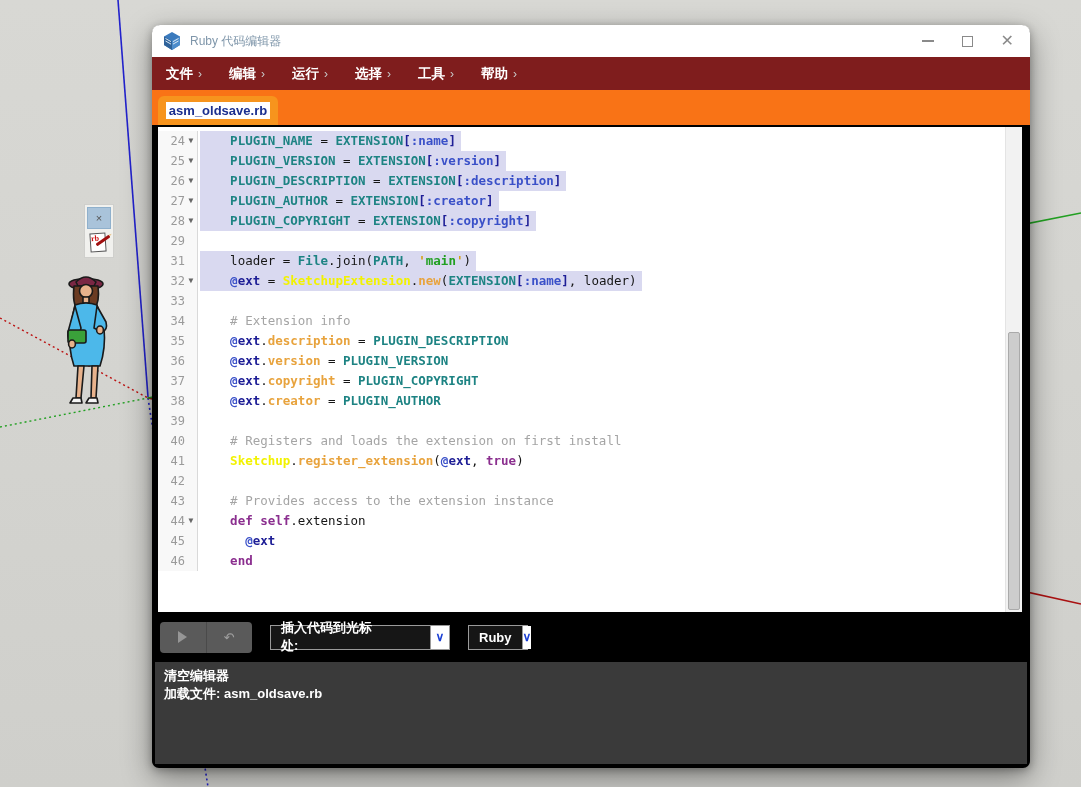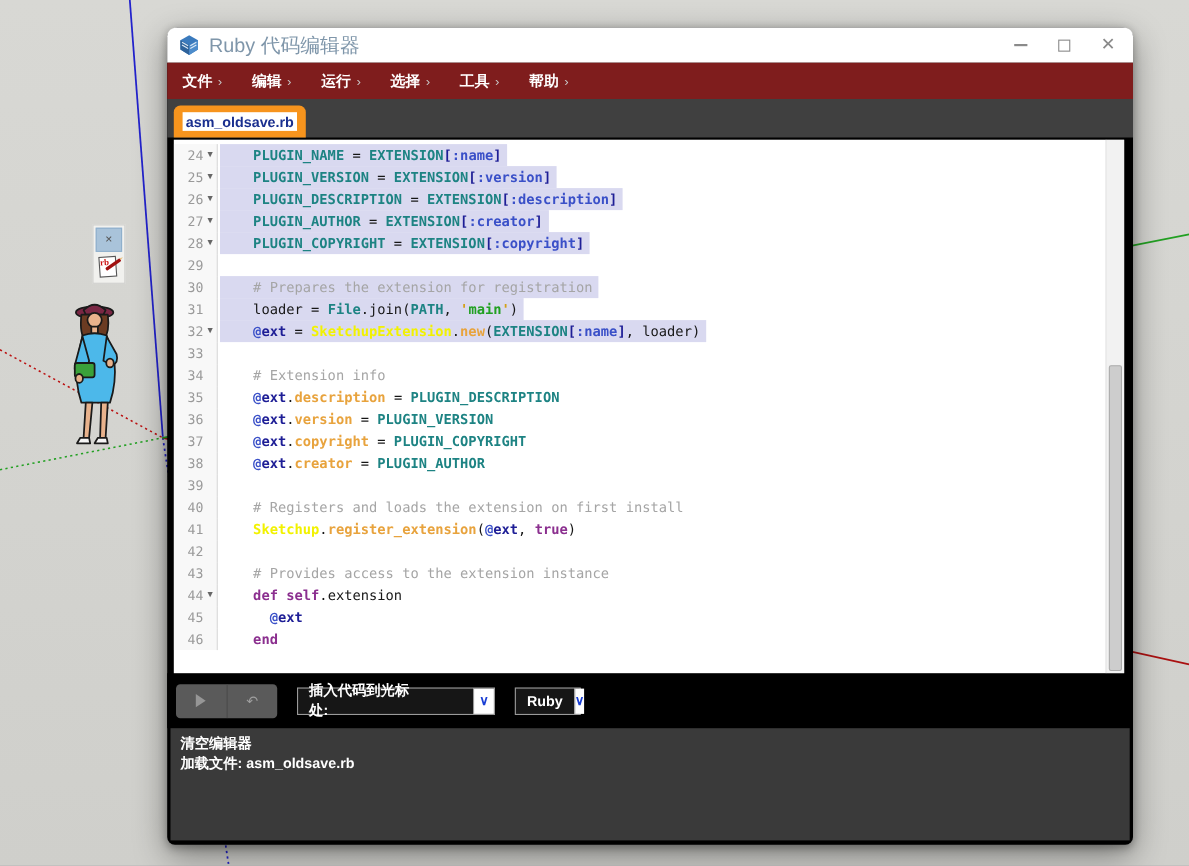--- a/index.html
+++ b/index.html
@@ -23,31 +23,31 @@
   .rb-pencil { position:absolute; left:8px; top:8px; width:16px; height:3px; background:#a01010;
     transform:rotate(-35deg); border-radius:1px; }
   .rb-pencil:after { content:""; position:absolute; right:-3px; top:0;
     border-left:3px solid #e8c080; border-top:1.5px solid transparent; border-bottom:1.5px solid transparent; }
 
   
   .sk-window { position:absolute; left:152px; top:25px; width:878px; height:743px; z-index:10;
     background:#000; border-radius:9px 9px 7px 7px; box-shadow:0 10px 30px rgba(0,0,0,.4), 0 2px 8px rgba(0,0,0,.3); }
   .titlebar { height:32px; background:#fff; border-radius:8px 8px 0 0; display:flex; align-items:center; padding:0 10px; }
   .tb-logo { width:20px; height:20px; margin-right:8px; }
-  .tb-title { color:#7f96aa; font-size:18px; flex:1; }
+  .tb-title { color:#7f96aa; font-size:12px; flex:1; }
   .tb-btns { display:flex; align-items:center; gap:28px; padding-right:6px; }
   .tb-min { width:12px; height:2px; background:#8a8a8a; }
   .tb-max { width:11px; height:11px; border:1.5px solid #8a8a8a; }
   .tb-close { color:#8a8a8a; font-size:16px; line-height:12px; }
 
   .menubar { height:33px; background:#7f1d1d; display:flex; align-items:center; padding-left:14px; gap:27px; }
   .menu-item { color:#fff; font-size:13.5px; font-weight:bold; display:flex; align-items:center; gap:5px; cursor:default; }
   .menu-arrow { color:#c8c8c8; font-size:12px; font-weight:normal; }
 
-  .tabbar { height:35px; background:#404040; position:relative; }
+  .tabbar { height:35px; background:#f97316; position:relative; }
   .tab-active { position:absolute; left:6px; bottom:0; width:120px; height:29px;
     background:#f7941d; border-radius:6px 6px 0 0; display:flex; align-items:center; justify-content:center; }
   .tab-label { background:#fff; color:#1a2f8f; font-weight:bold; font-size:13px; padding:1px 3px; }
 
   .code-area { position:relative; margin:2px 8px 0 6px; height:485px; background:#fff; overflow:hidden;
     font-family:"DejaVu Sans Mono","Liberation Mono",monospace; font-size:12.5px; }
   .code-rows { padding-top:4px; }
   .code-row { display:flex; height:20px; line-height:20px; white-space:pre; }
   .gutter { width:40px; flex:0 0 40px; background:#f8f8f8; border-right:1px solid #d9d9d9;
     color:#9a9a9a; font-size:12px; text-align:right; position:relative; padding-right:12px; }
@@ -170,21 +170,20 @@
     </div>
 
     <div class="code-area">
       <div class="code-rows" id="code-rows">
           <div class="code-row"><div class="gutter">24<span class="fold">▼</span></div><div class="code-text"><span class="sel-bg"><span style="color: rgb(22, 22, 22);">    </span><span class="tok-b" style="color: rgb(29, 131, 131);">PLUGIN_NAME</span><span style="color: rgb(22, 22, 22);"> = </span><span class="tok-b" style="color: rgb(29, 131, 131);">EXTENSION</span><span class="tok-b" style="color: rgb(30, 30, 150);">[</span><span class="tok-b" style="color: rgb(58, 80, 200);">:name</span><span class="tok-b" style="color: rgb(30, 30, 150);">]</span></span></div></div>
           <div class="code-row"><div class="gutter">25<span class="fold">▼</span></div><div class="code-text"><span class="sel-bg"><span style="color: rgb(22, 22, 22);">    </span><span class="tok-b" style="color: rgb(29, 131, 131);">PLUGIN_VERSION</span><span style="color: rgb(22, 22, 22);"> = </span><span class="tok-b" style="color: rgb(29, 131, 131);">EXTENSION</span><span class="tok-b" style="color: rgb(30, 30, 150);">[</span><span class="tok-b" style="color: rgb(58, 80, 200);">:version</span><span class="tok-b" style="color: rgb(30, 30, 150);">]</span></span></div></div>
           <div class="code-row"><div class="gutter">26<span class="fold">▼</span></div><div class="code-text"><span class="sel-bg"><span style="color: rgb(22, 22, 22);">    </span><span class="tok-b" style="color: rgb(29, 131, 131);">PLUGIN_DESCRIPTION</span><span style="color: rgb(22, 22, 22);"> = </span><span class="tok-b" style="color: rgb(29, 131, 131);">EXTENSION</span><span class="tok-b" style="color: rgb(30, 30, 150);">[</span><span class="tok-b" style="color: rgb(58, 80, 200);">:description</span><span class="tok-b" style="color: rgb(30, 30, 150);">]</span></span></div></div>
           <div class="code-row"><div class="gutter">27<span class="fold">▼</span></div><div class="code-text"><span class="sel-bg"><span style="color: rgb(22, 22, 22);">    </span><span class="tok-b" style="color: rgb(29, 131, 131);">PLUGIN_AUTHOR</span><span style="color: rgb(22, 22, 22);"> = </span><span class="tok-b" style="color: rgb(29, 131, 131);">EXTENSION</span><span class="tok-b" style="color: rgb(30, 30, 150);">[</span><span class="tok-b" style="color: rgb(58, 80, 200);">:creator</span><span class="tok-b" style="color: rgb(30, 30, 150);">]</span></span></div></div>
           <div class="code-row"><div class="gutter">28<span class="fold">▼</span></div><div class="code-text"><span class="sel-bg"><span style="color: rgb(22, 22, 22);">    </span><span class="tok-b" style="color: rgb(29, 131, 131);">PLUGIN_COPYRIGHT</span><span style="color: rgb(22, 22, 22);"> = </span><span class="tok-b" style="color: rgb(29, 131, 131);">EXTENSION</span><span class="tok-b" style="color: rgb(30, 30, 150);">[</span><span class="tok-b" style="color: rgb(58, 80, 200);">:copyright</span><span class="tok-b" style="color: rgb(30, 30, 150);">]</span></span></div></div>
           <div class="code-row"><div class="gutter">29</div><div class="code-text"></div></div>
-          <div class="code-row"><div class="gutter">30</div><div class="code-text"><span class="sel-bg"><span style="color: rgb(22, 22, 22);">    </span><span style="color: rgb(165, 165, 165);"># Prepares the extension for registration</span></span></div></div>
           <div class="code-row"><div class="gutter">31</div><div class="code-text"><span class="sel-bg"><span style="color: rgb(22, 22, 22);">    </span><span style="color: rgb(22, 22, 22);">loader = </span><span class="tok-b" style="color: rgb(29, 131, 131);">File</span><span style="color: rgb(22, 22, 22);">.join(</span><span class="tok-b" style="color: rgb(29, 131, 131);">PATH</span><span style="color: rgb(22, 22, 22);">, </span><span class="tok-b" style="color: rgb(212, 160, 23);">'</span><span class="tok-b" style="color: rgb(33, 160, 33);">main</span><span class="tok-b" style="color: rgb(212, 160, 23);">'</span><span style="color: rgb(22, 22, 22);">)</span></span></div></div>
           <div class="code-row"><div class="gutter">32<span class="fold">▼</span></div><div class="code-text"><span class="sel-bg"><span style="color: rgb(22, 22, 22);">    </span><span class="tok-b" style="color: rgb(58, 80, 200);">@</span><span class="tok-b" style="color: rgb(30, 30, 150);">ext</span><span style="color: rgb(22, 22, 22);"> = </span><span class="tok-b" style="color: rgb(242, 242, 0);">SketchupExtension</span><span style="color: rgb(22, 22, 22);">.</span><span class="tok-b" style="color: rgb(232, 163, 61);">new</span><span style="color: rgb(22, 22, 22);">(</span><span class="tok-b" style="color: rgb(29, 131, 131);">EXTENSION</span><span class="tok-b" style="color: rgb(30, 30, 150);">[</span><span class="tok-b" style="color: rgb(58, 80, 200);">:name</span><span class="tok-b" style="color: rgb(30, 30, 150);">]</span><span style="color: rgb(22, 22, 22);">, loader)</span></span></div></div>
           <div class="code-row"><div class="gutter">33</div><div class="code-text"></div></div>
           <div class="code-row"><div class="gutter">34</div><div class="code-text"><span style="color: rgb(22, 22, 22);">    </span><span style="color: rgb(165, 165, 165);"># Extension info</span></div></div>
           <div class="code-row"><div class="gutter">35</div><div class="code-text"><span style="color: rgb(22, 22, 22);">    </span><span class="tok-b" style="color: rgb(58, 80, 200);">@</span><span class="tok-b" style="color: rgb(30, 30, 150);">ext</span><span style="color: rgb(22, 22, 22);">.</span><span class="tok-b" style="color: rgb(232, 163, 61);">description</span><span style="color: rgb(22, 22, 22);"> = </span><span class="tok-b" style="color: rgb(29, 131, 131);">PLUGIN_DESCRIPTION</span></div></div>
           <div class="code-row"><div class="gutter">36</div><div class="code-text"><span style="color: rgb(22, 22, 22);">    </span><span class="tok-b" style="color: rgb(58, 80, 200);">@</span><span class="tok-b" style="color: rgb(30, 30, 150);">ext</span><span style="color: rgb(22, 22, 22);">.</span><span class="tok-b" style="color: rgb(232, 163, 61);">version</span><span style="color: rgb(22, 22, 22);"> = </span><span class="tok-b" style="color: rgb(29, 131, 131);">PLUGIN_VERSION</span></div></div>
           <div class="code-row"><div class="gutter">37</div><div class="code-text"><span style="color: rgb(22, 22, 22);">    </span><span class="tok-b" style="color: rgb(58, 80, 200);">@</span><span class="tok-b" style="color: rgb(30, 30, 150);">ext</span><span style="color: rgb(22, 22, 22);">.</span><span class="tok-b" style="color: rgb(232, 163, 61);">copyright</span><span style="color: rgb(22, 22, 22);"> = </span><span class="tok-b" style="color: rgb(29, 131, 131);">PLUGIN_COPYRIGHT</span></div></div>
           <div class="code-row"><div class="gutter">38</div><div class="code-text"><span style="color: rgb(22, 22, 22);">    </span><span class="tok-b" style="color: rgb(58, 80, 200);">@</span><span class="tok-b" style="color: rgb(30, 30, 150);">ext</span><span style="color: rgb(22, 22, 22);">.</span><span class="tok-b" style="color: rgb(232, 163, 61);">creator</span><span style="color: rgb(22, 22, 22);"> = </span><span class="tok-b" style="color: rgb(29, 131, 131);">PLUGIN_AUTHOR</span></div></div>
           <div class="code-row"><div class="gutter">39</div><div class="code-text"></div></div>
           <div class="code-row"><div class="gutter">40</div><div class="code-text"><span style="color: rgb(22, 22, 22);">    </span><span style="color: rgb(165, 165, 165);"># Registers and loads the extension on first install</span></div></div>

